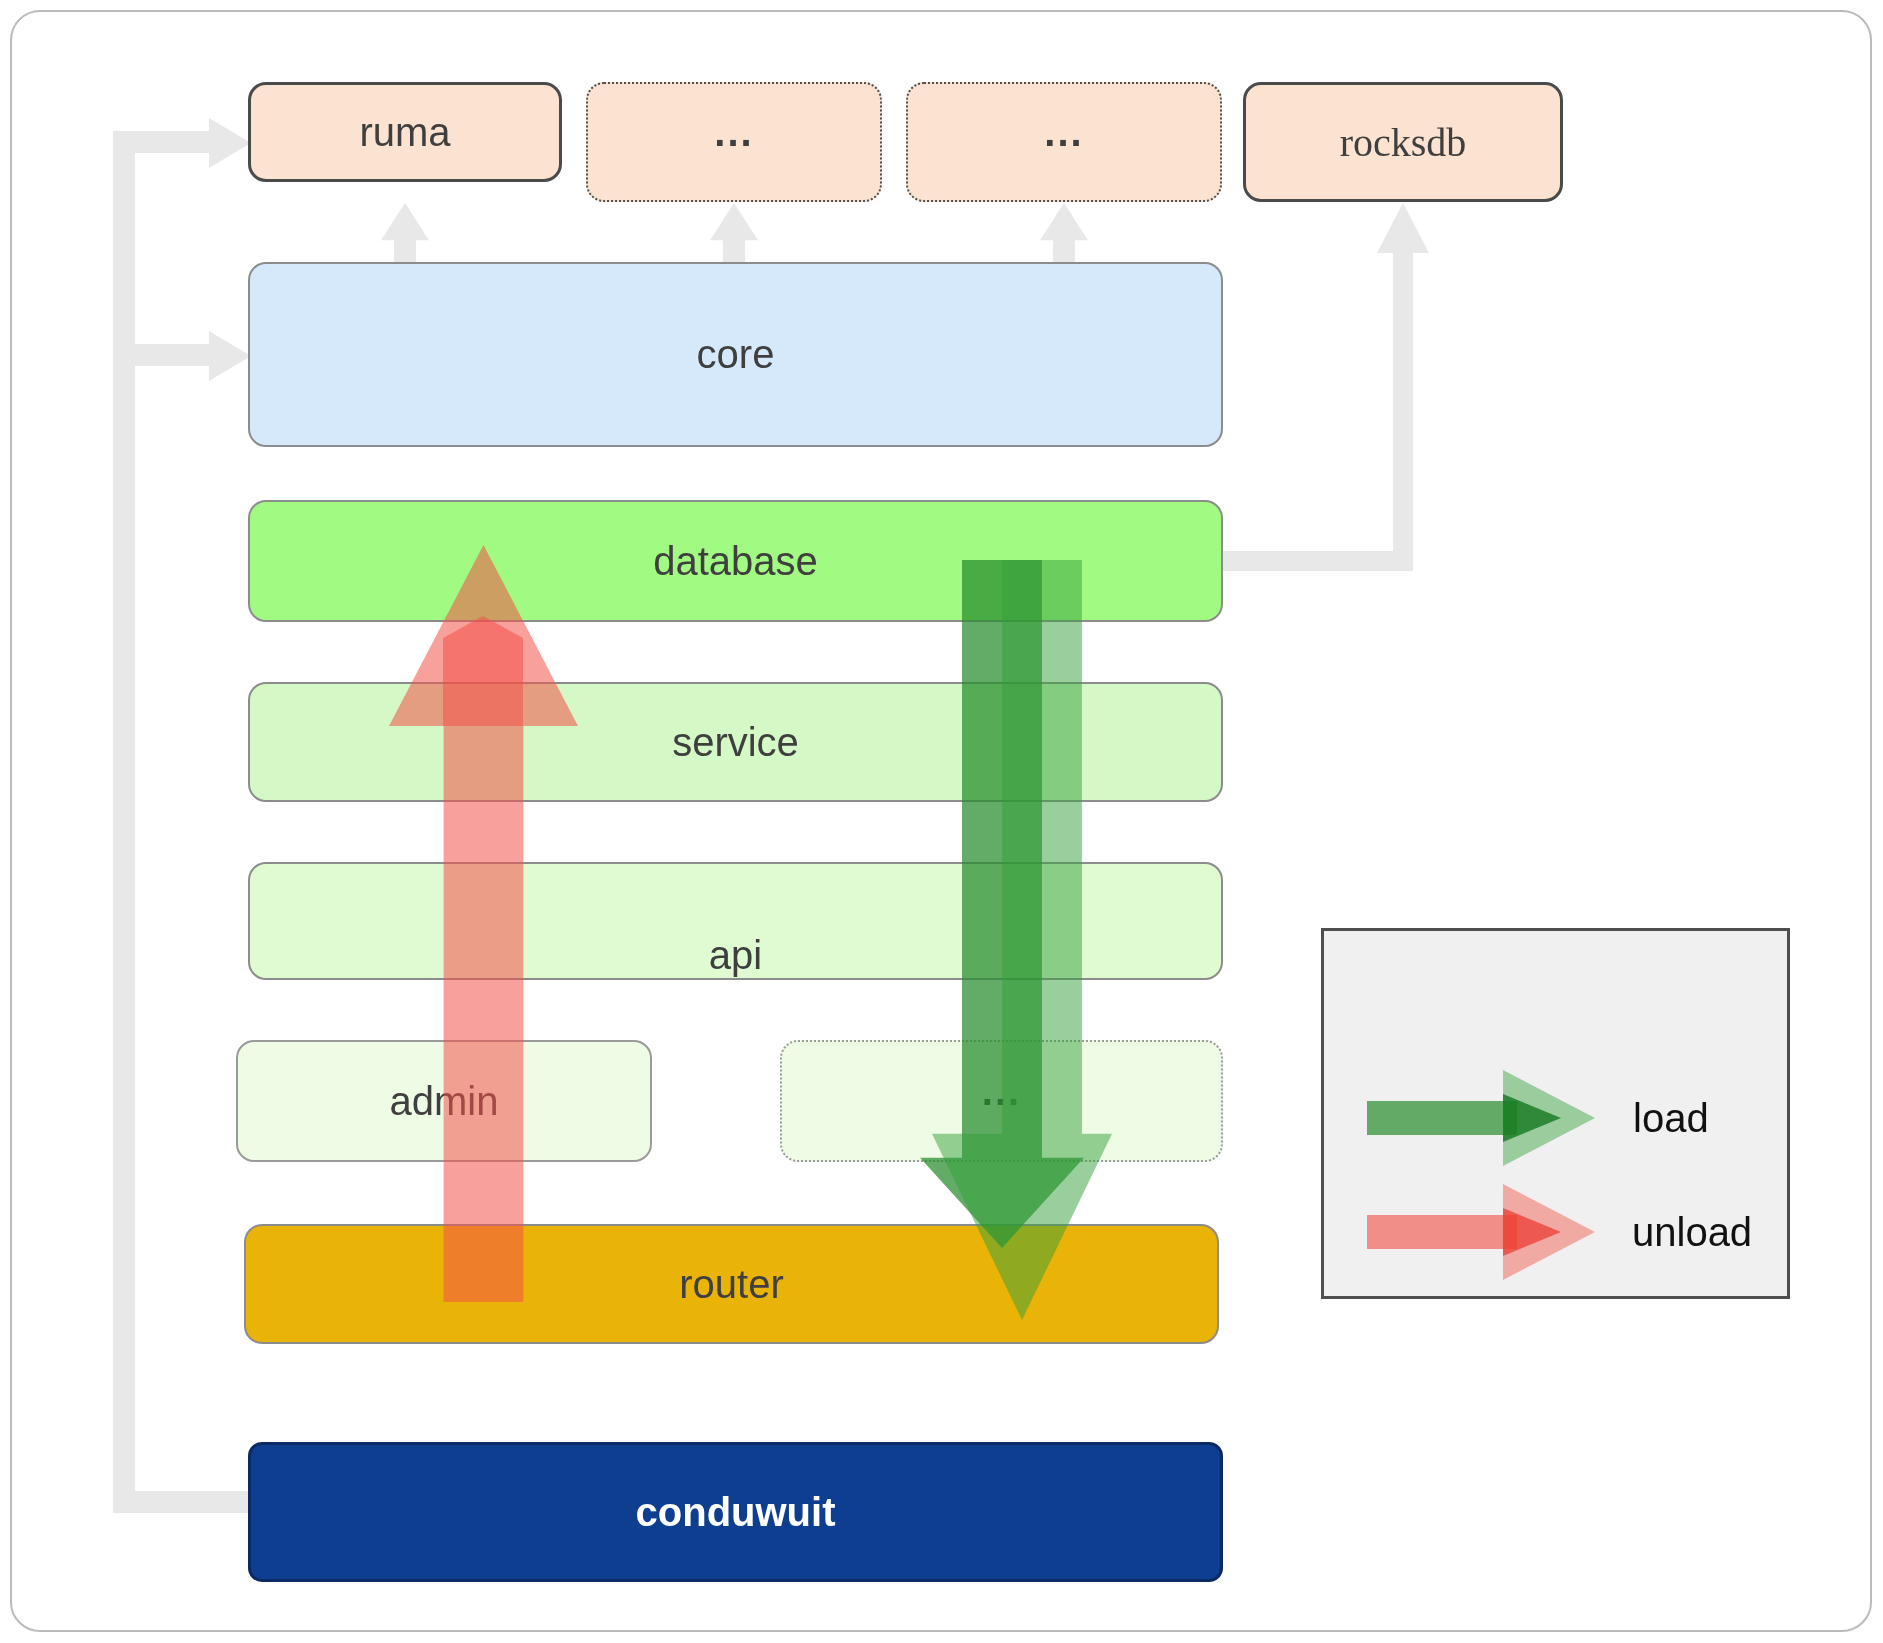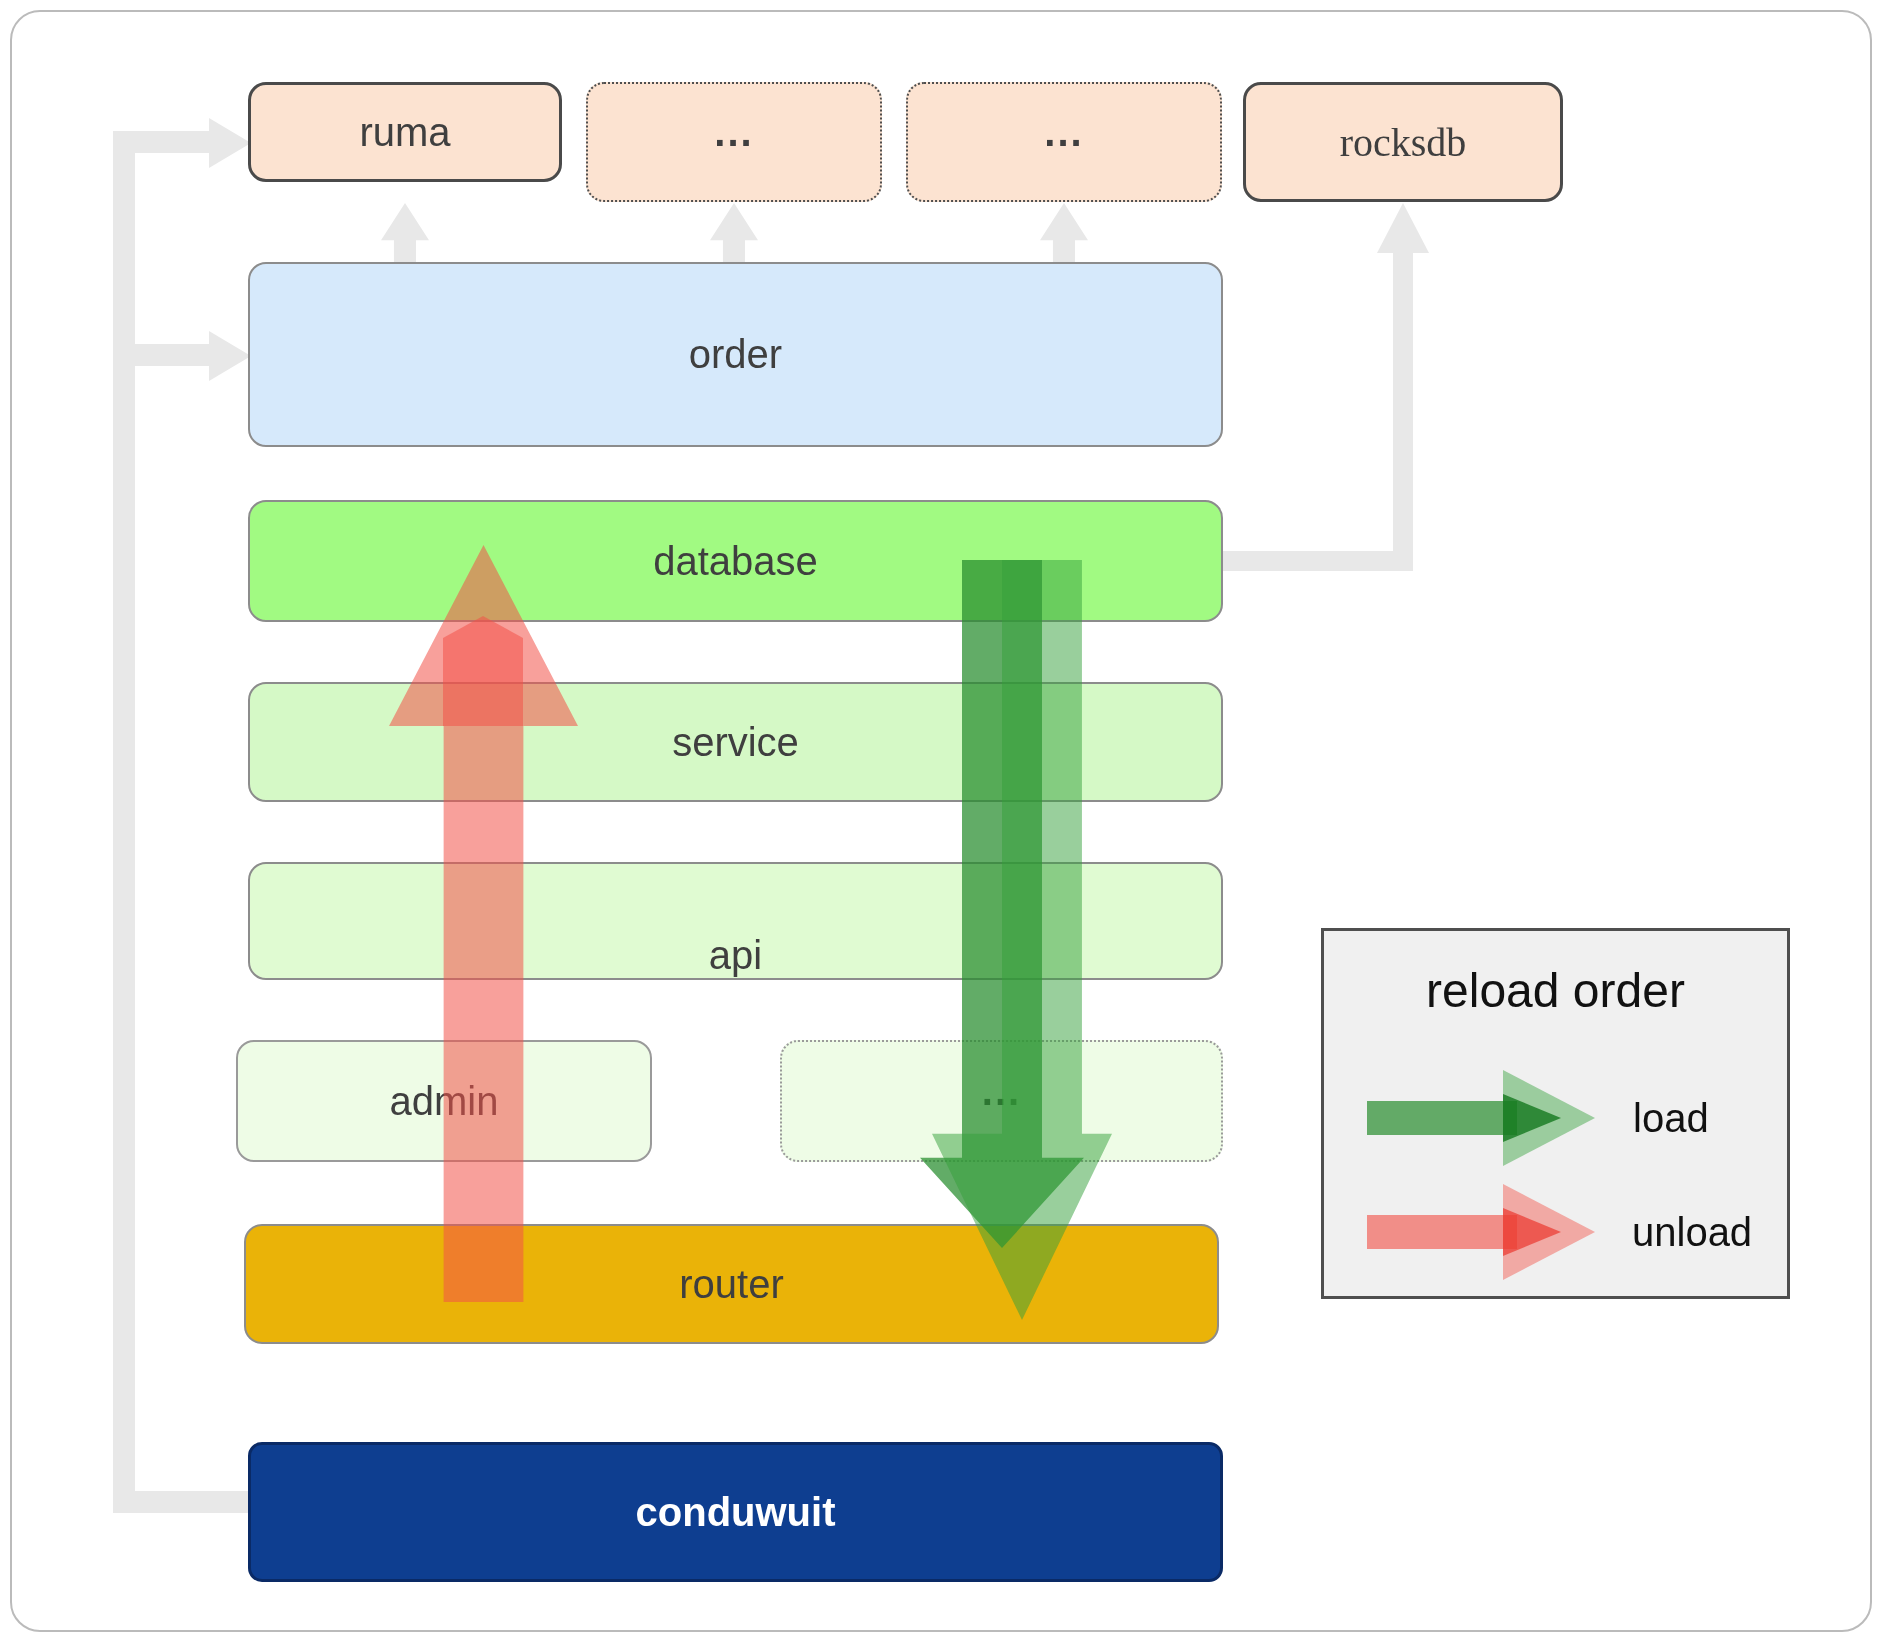--- a/index.html
+++ b/index.html
@@ -115,21 +115,21 @@
   <span>...</span>
 </div>
 <div id="node-mod2" class="abs node module dotted ellipsis">
   <span>...</span>
 </div>
 <div id="node-rocksdb" class="abs node module solid">
   <span>rocksdb</span>
 </div>
 
 <div id="node-core" class="abs node">
-  <span>order</span>
+  <span>core</span>
 </div>
 <div id="node-database" class="abs node">
   <span>database</span>
 </div>
 <div id="node-service" class="abs node">
   <span>service</span>
 </div>
 <div id="node-api" class="abs node">
   <span>api</span>
 </div>
@@ -145,21 +145,20 @@
 <div id="node-conduwuit" class="abs node">
   <span>conduwuit</span>
 </div>
 
 <div id="unload-arrow-main" class="abs flow"></div>
 <div id="unload-arrow-overlay" class="abs flow"></div>
 <div id="load-arrow-dark" class="abs flow"></div>
 <div id="load-arrow-light" class="abs flow"></div>
 
 <div id="legend" class="abs">
-  <div id="legend-title" class="abs">reload order</div>
   <div id="lg-green-shaft" class="abs legend-shaft"></div>
   <div id="lg-green-bighead" class="abs legend-bighead"></div>
   <div id="lg-green-smallhead" class="abs legend-smallhead"></div>
   <div id="lg-load-label" class="abs legend-label">load</div>
   <div id="lg-red-shaft" class="abs legend-shaft"></div>
   <div id="lg-red-bighead" class="abs legend-bighead"></div>
   <div id="lg-red-smallhead" class="abs legend-smallhead"></div>
   <div id="lg-unload-label" class="abs legend-label">unload</div>
 </div>
 

